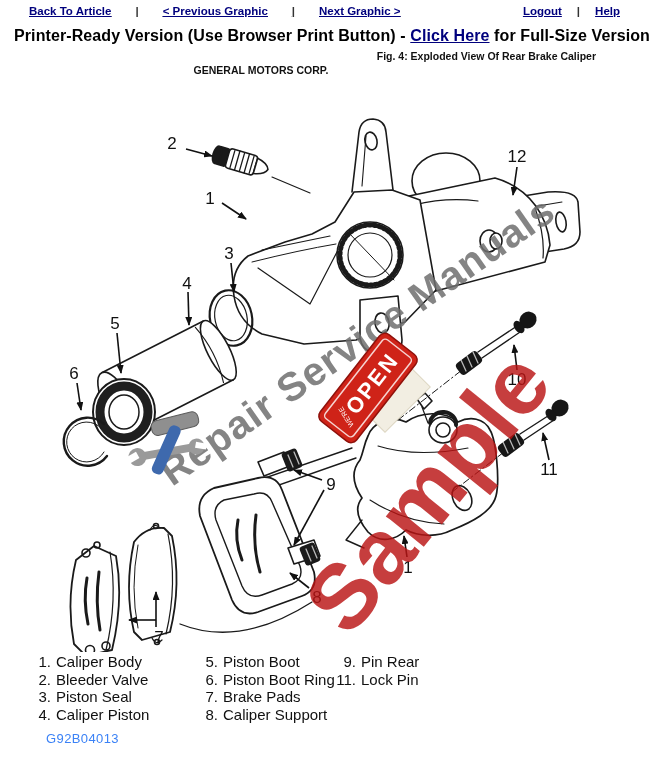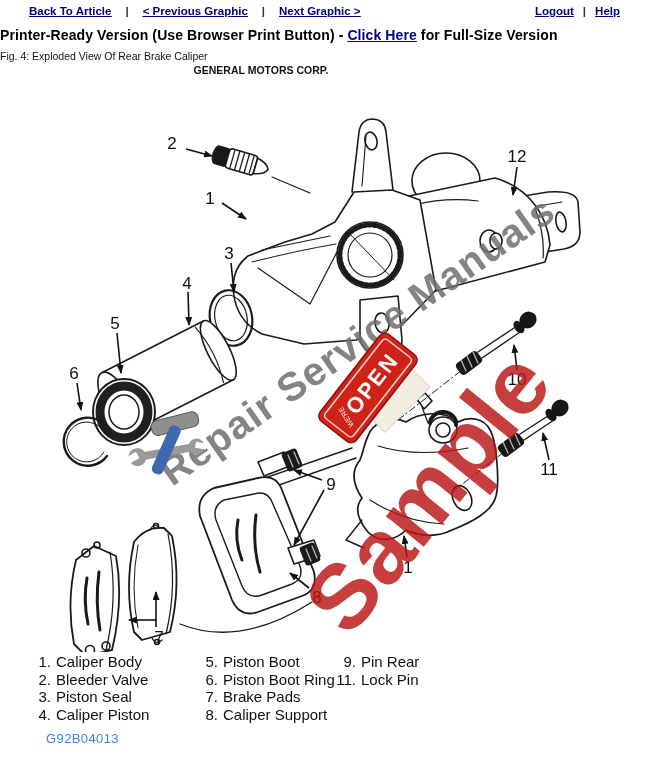--- a/index.html
+++ b/index.html
@@ -1,25 +1,25 @@
 <!DOCTYPE html>
 <html><head>
 <meta charset="utf-8">
 <style>
   html,body{margin:0;padding:0;background:#fff;}
   body{width:650px;height:764px;position:relative;font-family:"Liberation Sans",sans-serif;color:#000;overflow:hidden;}
   a{text-decoration:underline;cursor:pointer;}
   .nav-row{position:absolute;top:5px;left:0;right:0;padding:0 30px 0 29px;display:flex;align-items:baseline;font-size:11.5px;font-weight:bold;}
-  .nav-left{display:flex;gap:14px;align-items:center;text-decoration:underline;}
-  .nav-right{margin-left:auto;display:flex;gap:9px;align-items:baseline;}
+  .nav-left{display:flex;gap:24px;align-items:center;text-decoration:underline;}
+  .nav-right{margin-left:auto;display:flex;gap:15px;align-items:baseline;}
   .nav-row a{color:#00007d;}
   .sep{color:#333;font-weight:bold;}
-  .printer-line{position:absolute;top:27px;left:0;width:650px;text-align:left;font-size:14px;font-weight:bold;letter-spacing:.1px;}
+  .printer-line{position:absolute;top:27px;left:0;width:650px;text-align:right;font-size:16px;font-weight:bold;letter-spacing:.1px;}
   .printer-line a{color:#00007d;}
-  .fig-caption{position:absolute;top:50px;left:0;width:596px;text-align:left;font-size:10.5px;font-weight:normal;color:#111;}
+  .fig-caption{position:absolute;top:50px;left:0;width:596px;text-align:right;font-size:10.5px;font-weight:bold;color:#111;}
   .company{position:absolute;top:64px;left:0;width:522px;text-align:center;font-size:10.5px;font-weight:bold;color:#111;}
   .diagram-wrap{position:absolute;top:80px;left:0;width:650px;height:572px;}
   .legend{position:absolute;top:653px;left:0;width:650px;height:74px;font-size:15px;color:#111;}
   .legend .col{position:absolute;top:0;}
   .legend .col1{left:35px;}
   .legend .col2{left:202px;}
   .legend .col3{left:332px;}
   .legend .row{display:flex;line-height:17.5px;white-space:nowrap;}
   .legend .num{display:inline-block;text-align:right;margin-right:5px;}
   .col1 .num,.col2 .num{width:16px;}

